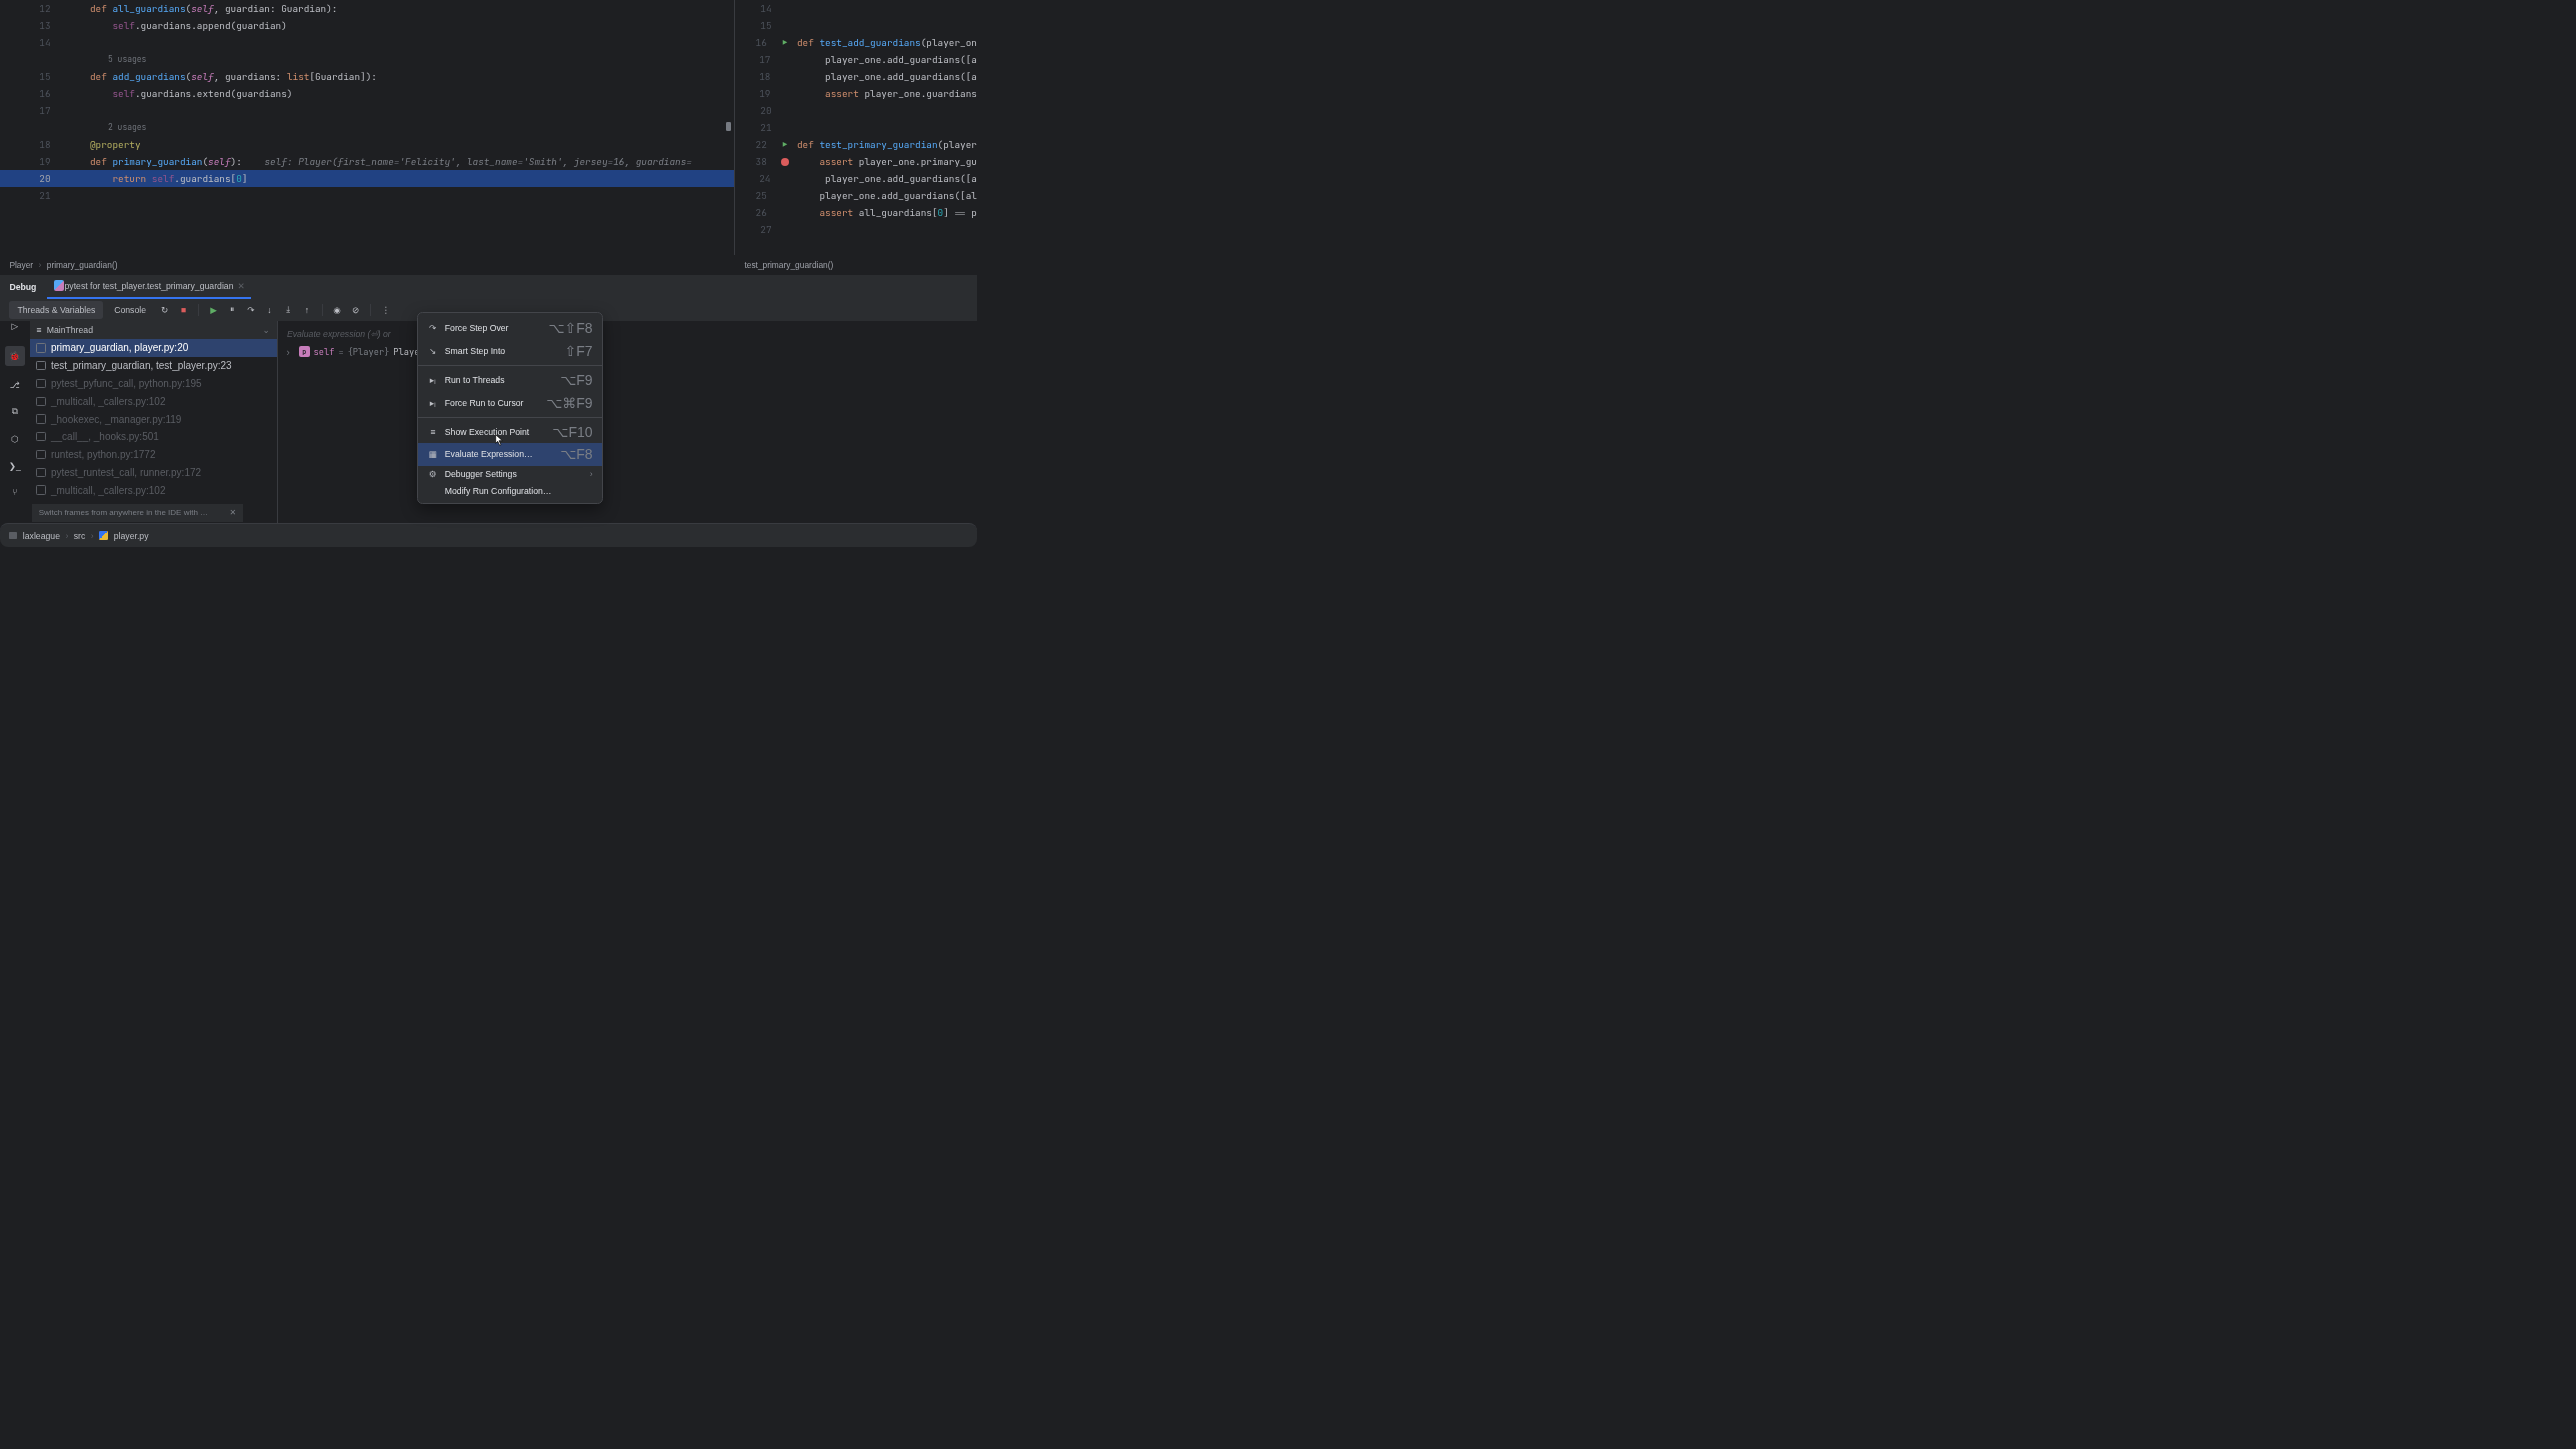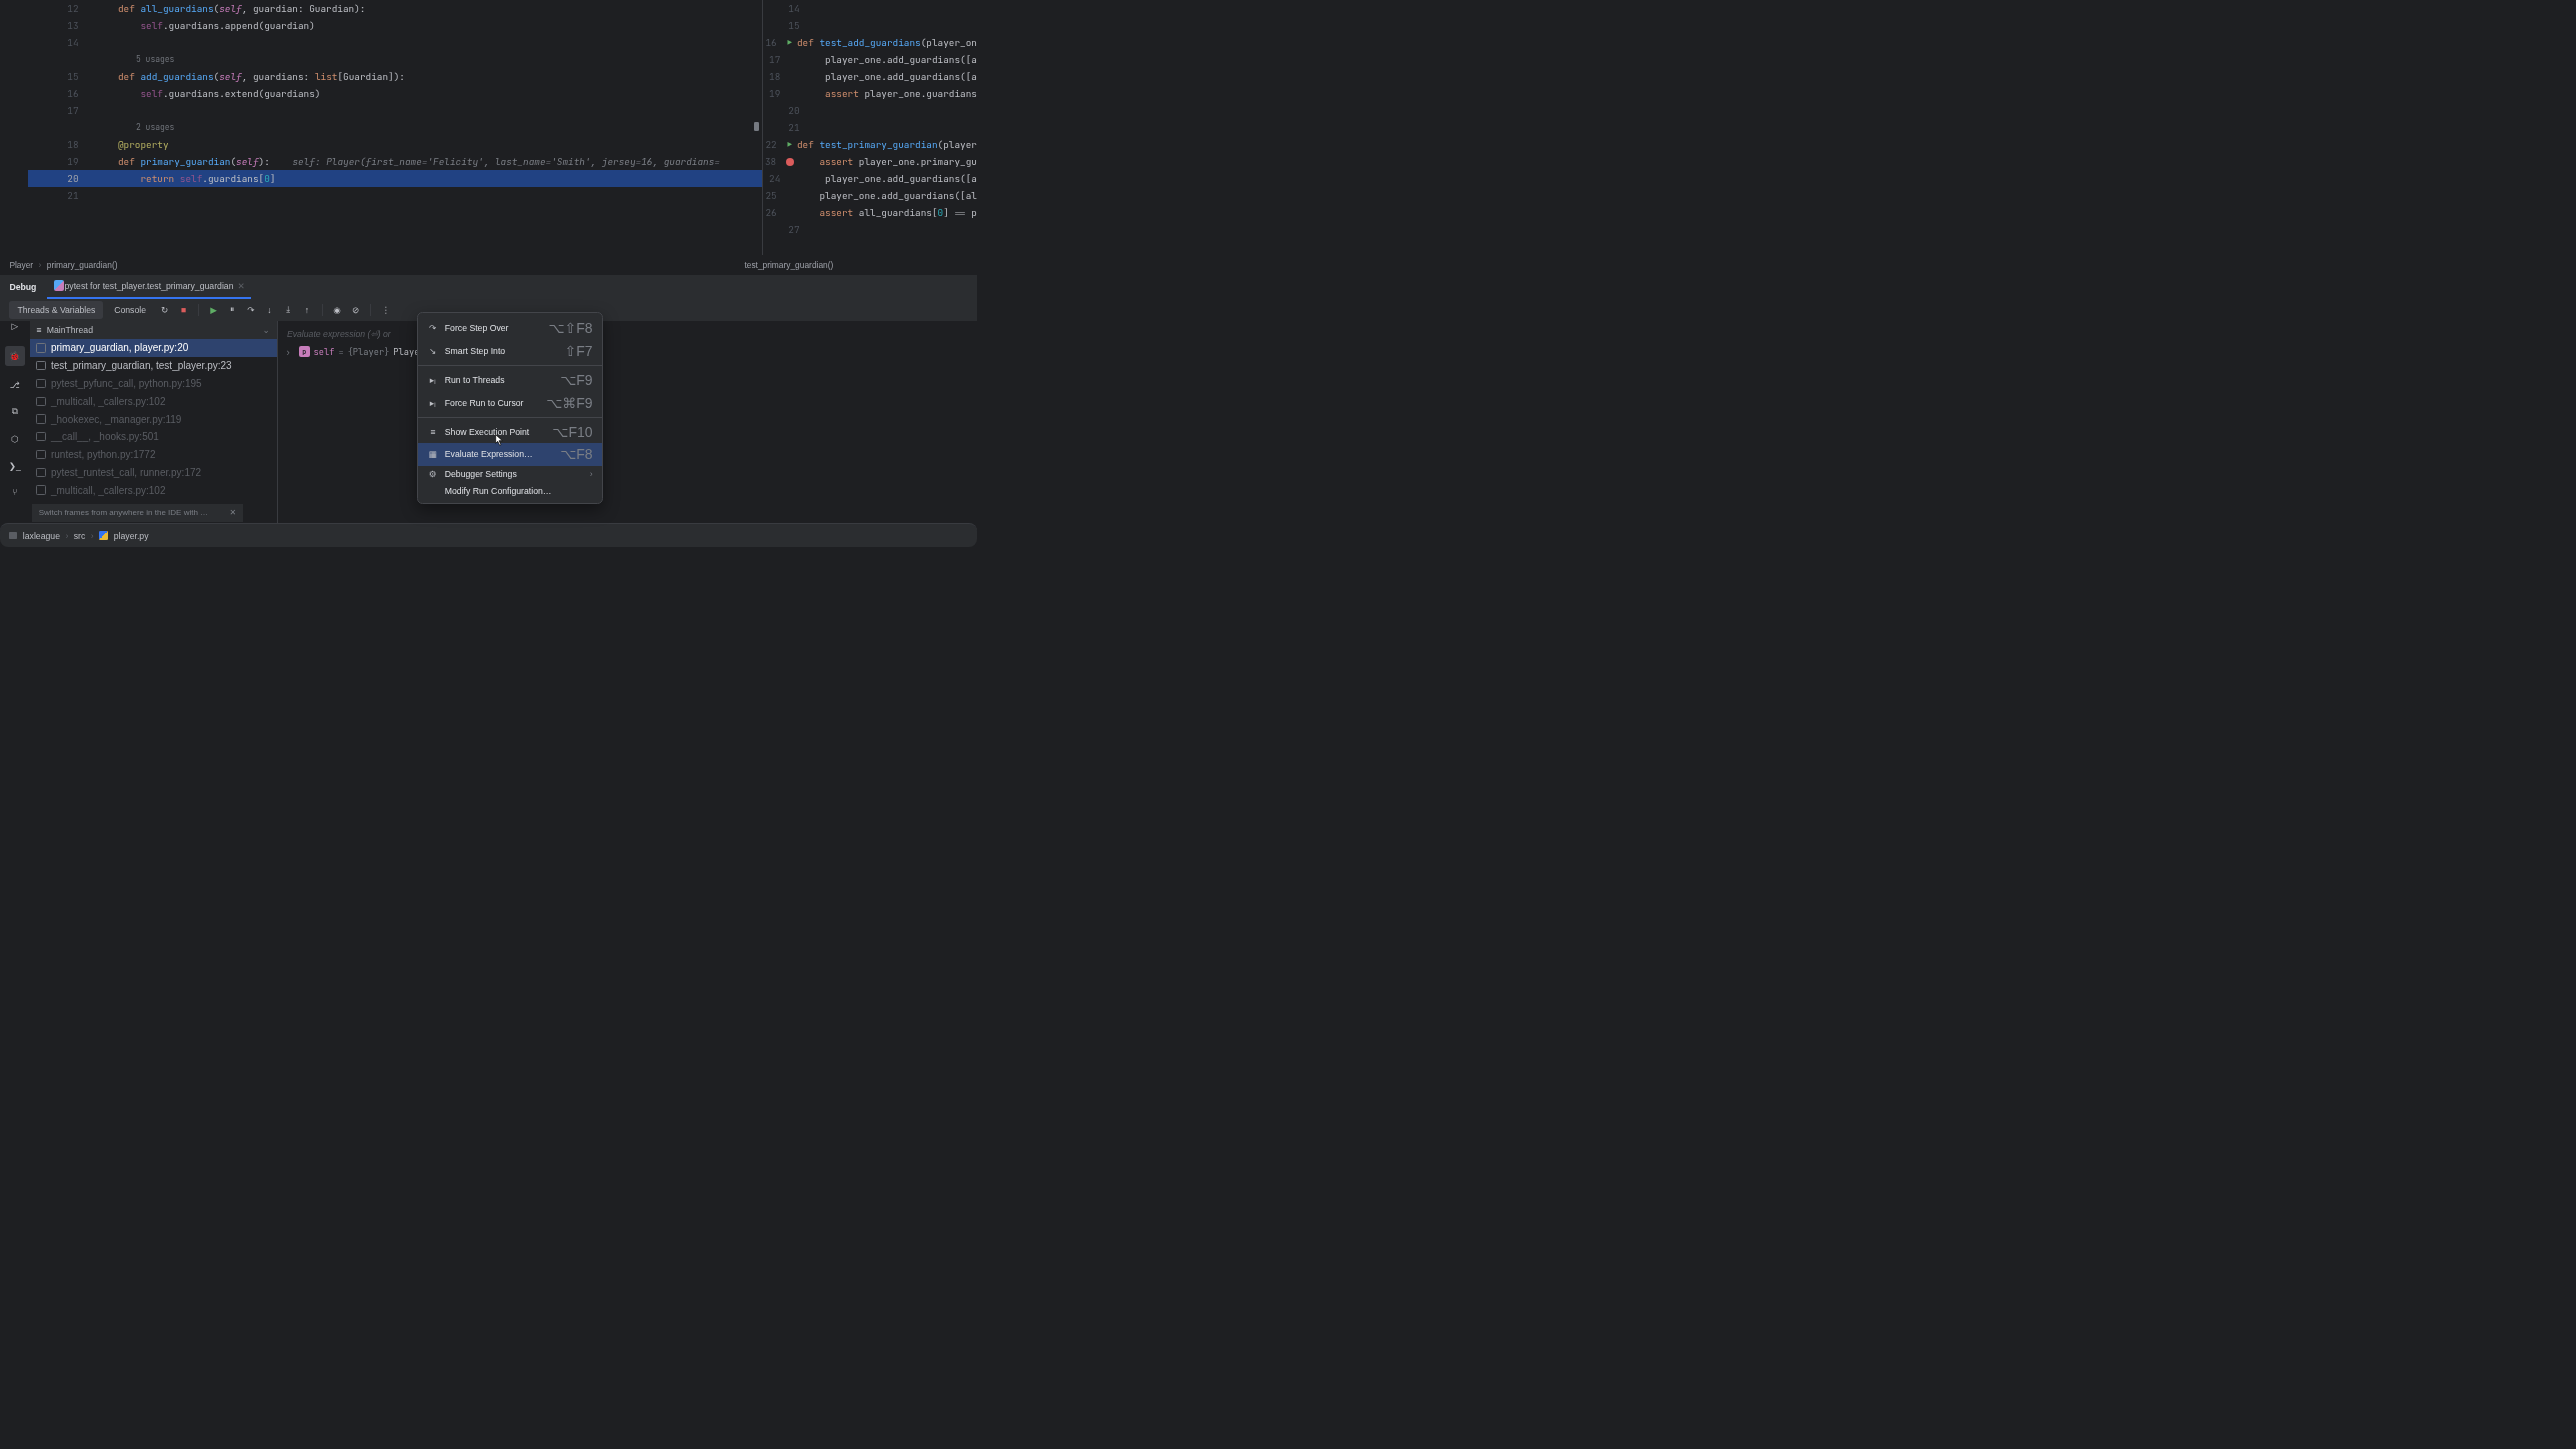--- a/index.html
+++ b/index.html
@@ -16,21 +16,20 @@
 
 
 .editor-split {
   display: flex;
   height: 255px;
 }
 .editor-left {
   flex: 0 0 735px;
   position: relative;
   border-right: 0.7px solid #393b40;
-  margin-left: 28px;
 }
 .editor-right {
   flex: 1;
   position: relative;
   overflow: hidden;
 }
 .code-area {
   font-family: "JetBrains Mono", Menlo, Consolas, monospace;
   font-size: 9.4px;
   line-height: 17px;

